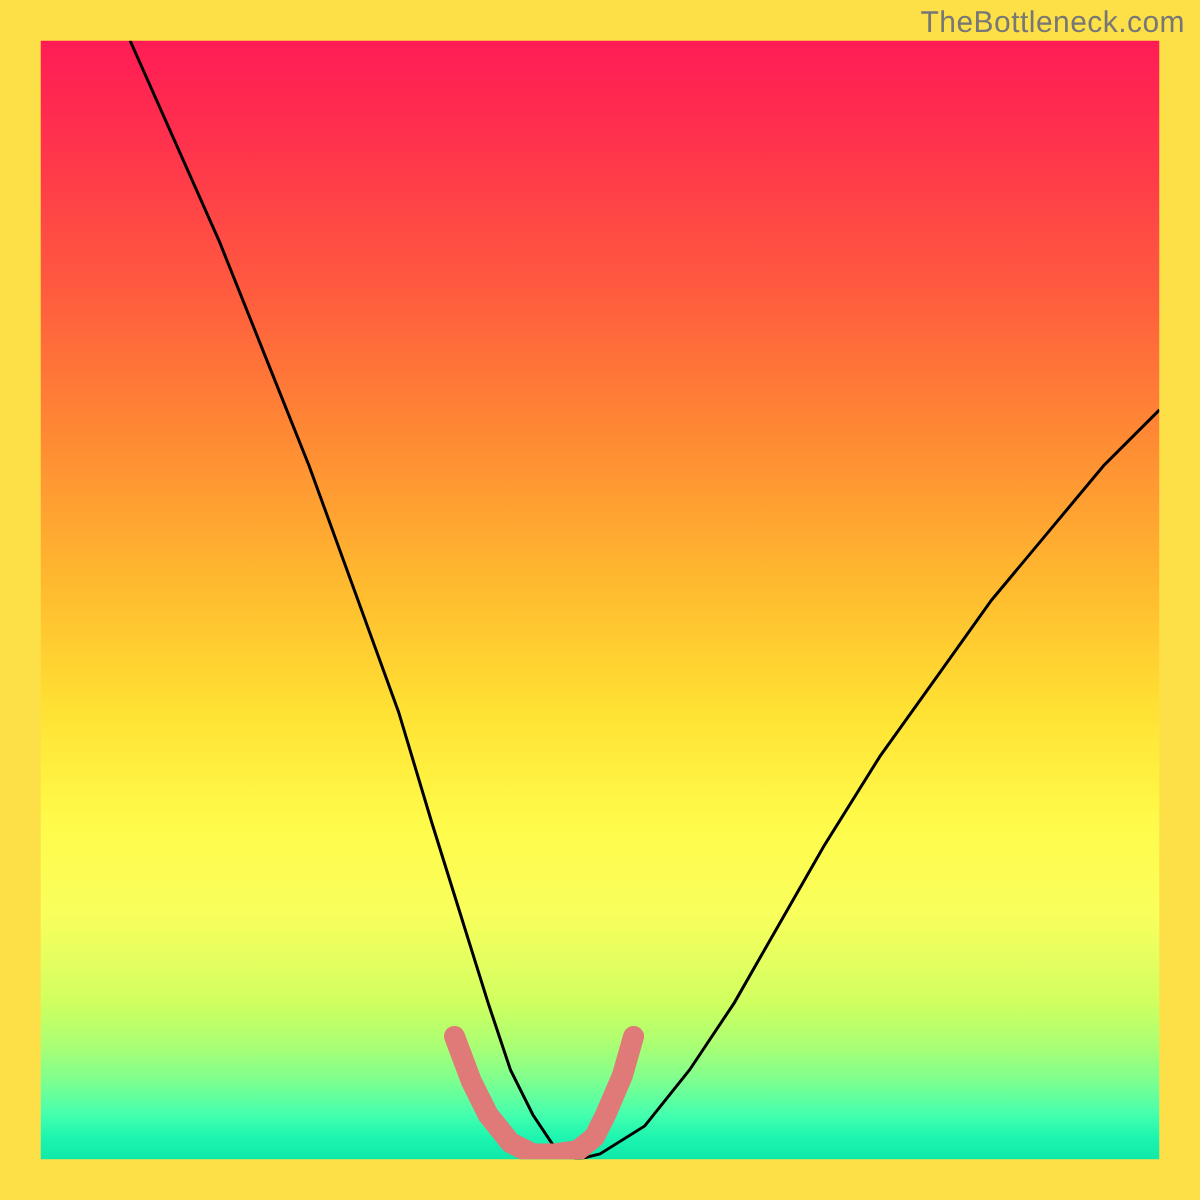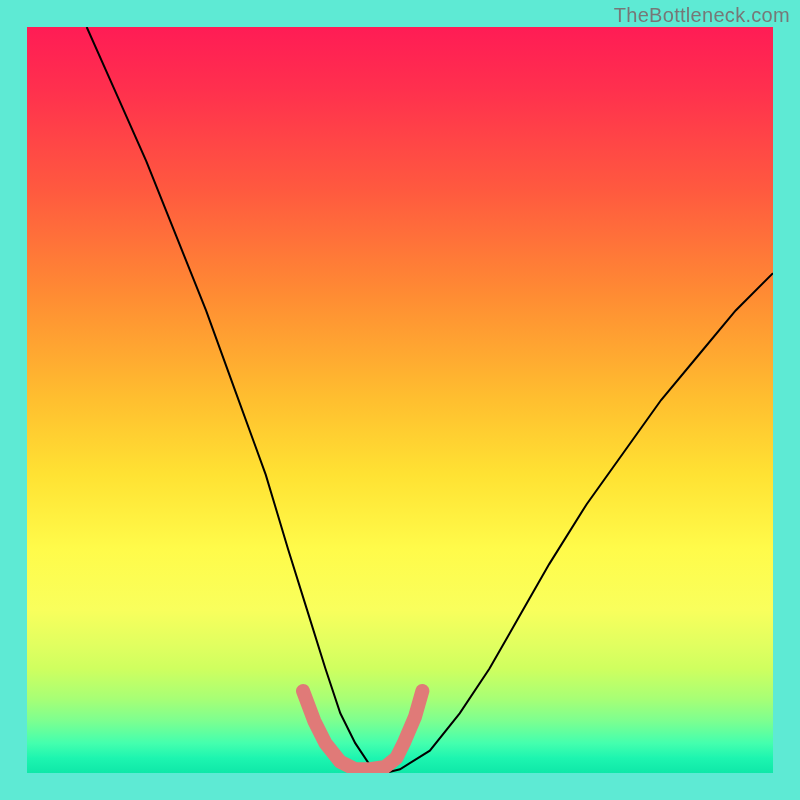--- a/index.html
+++ b/index.html
@@ -7,21 +7,21 @@
     padding: 0;
     width: 800px;
     height: 800px;
     overflow: hidden;
     background: #000;
     font-family: Arial, Helvetica, sans-serif;
   }
   .frame {
     position: absolute;
     inset: 0;
-    background: #5eead4;
+    background: #fde047;
   }
   .plot-area {
     position: absolute;
     left: 27px;
     top: 27px;
     width: 746px;
     height: 746px;
     overflow: hidden;
   }
   .gradient-bg {

